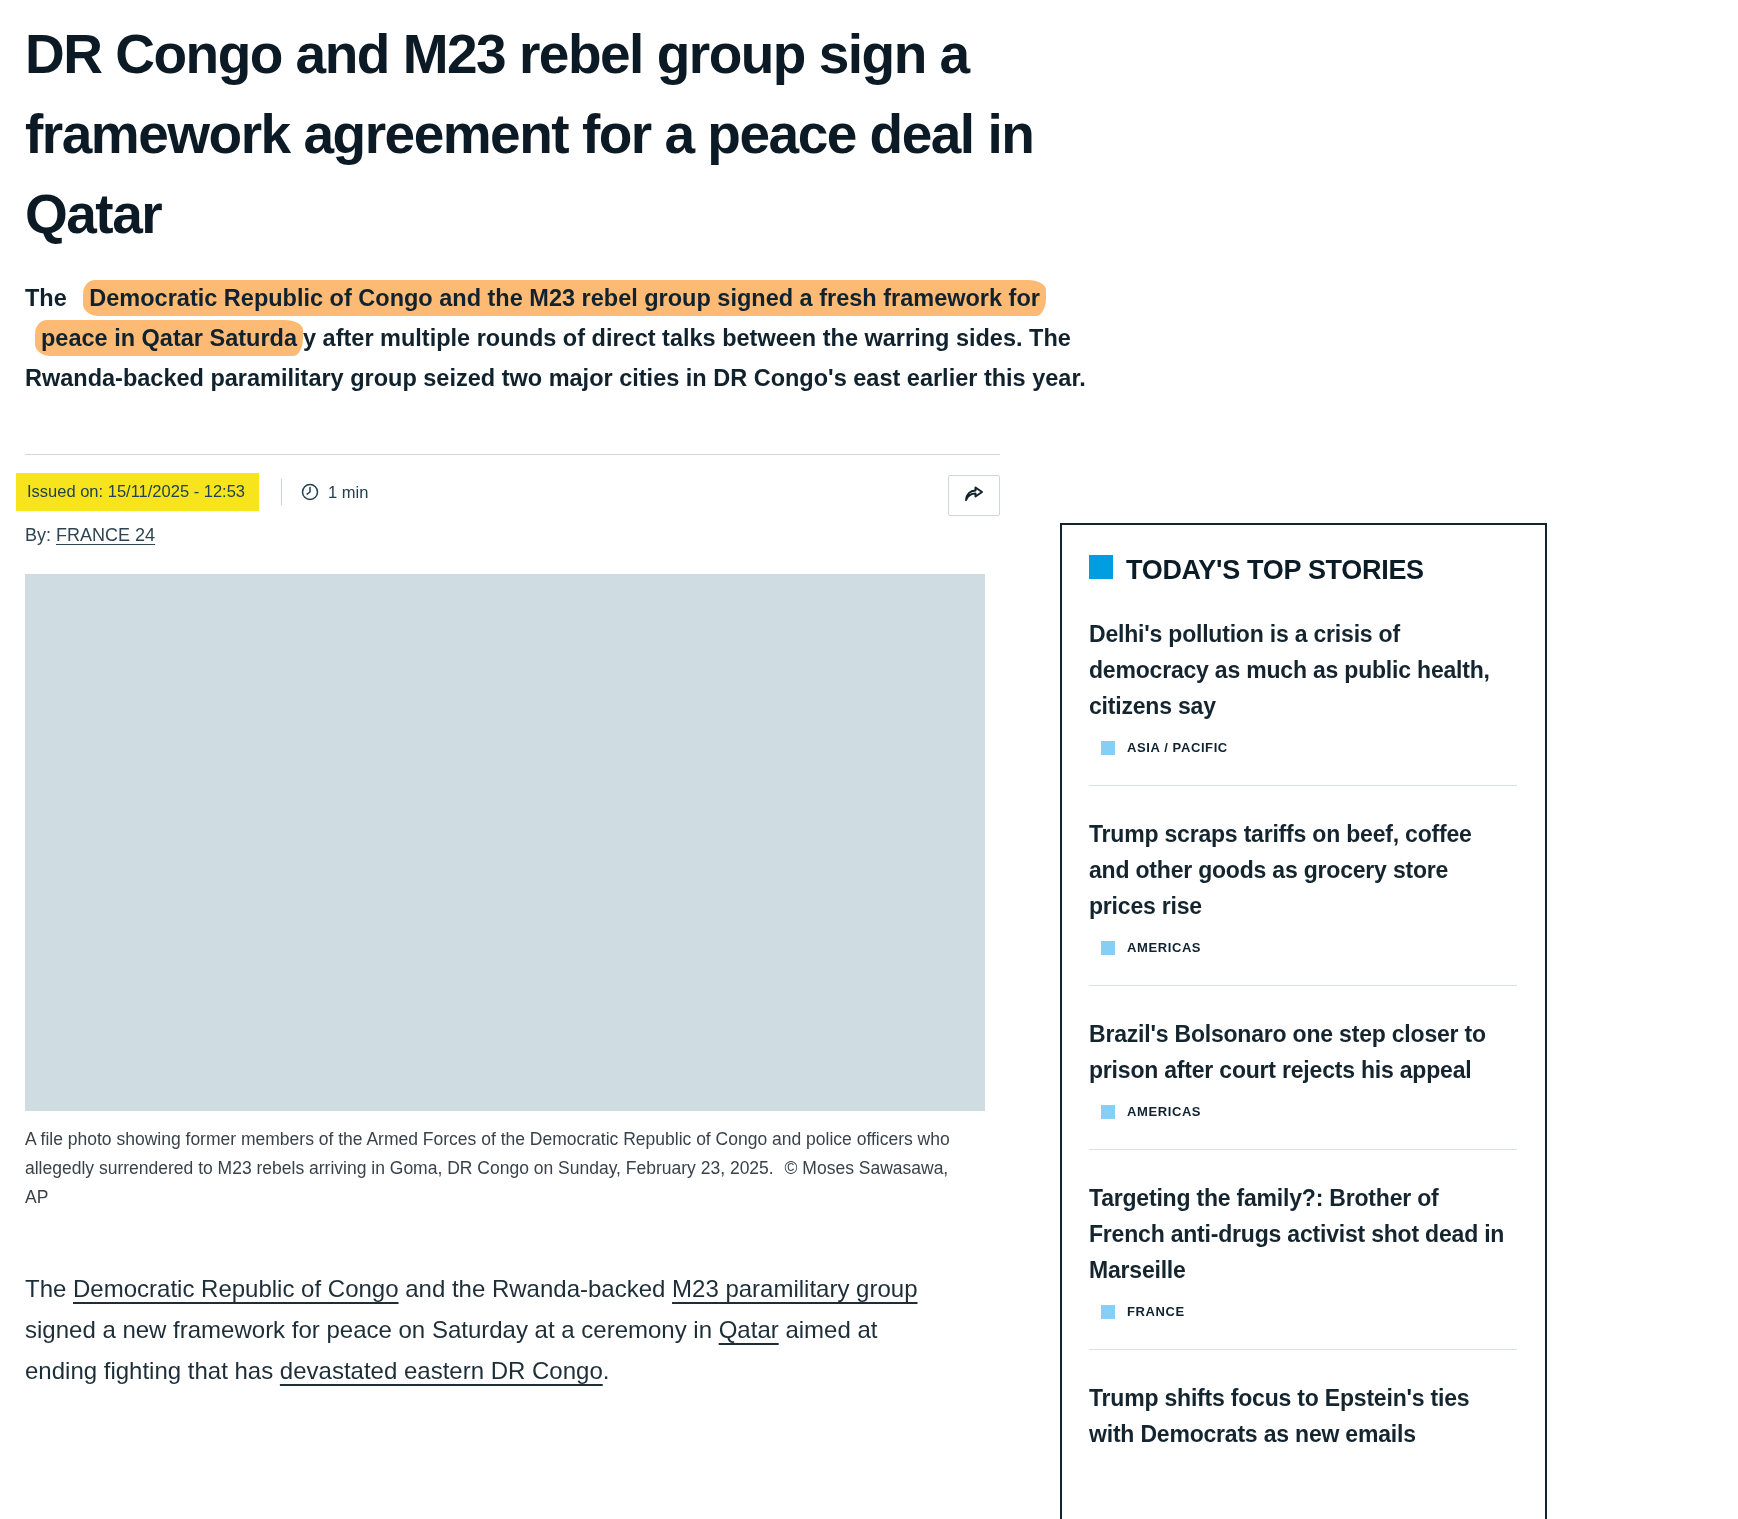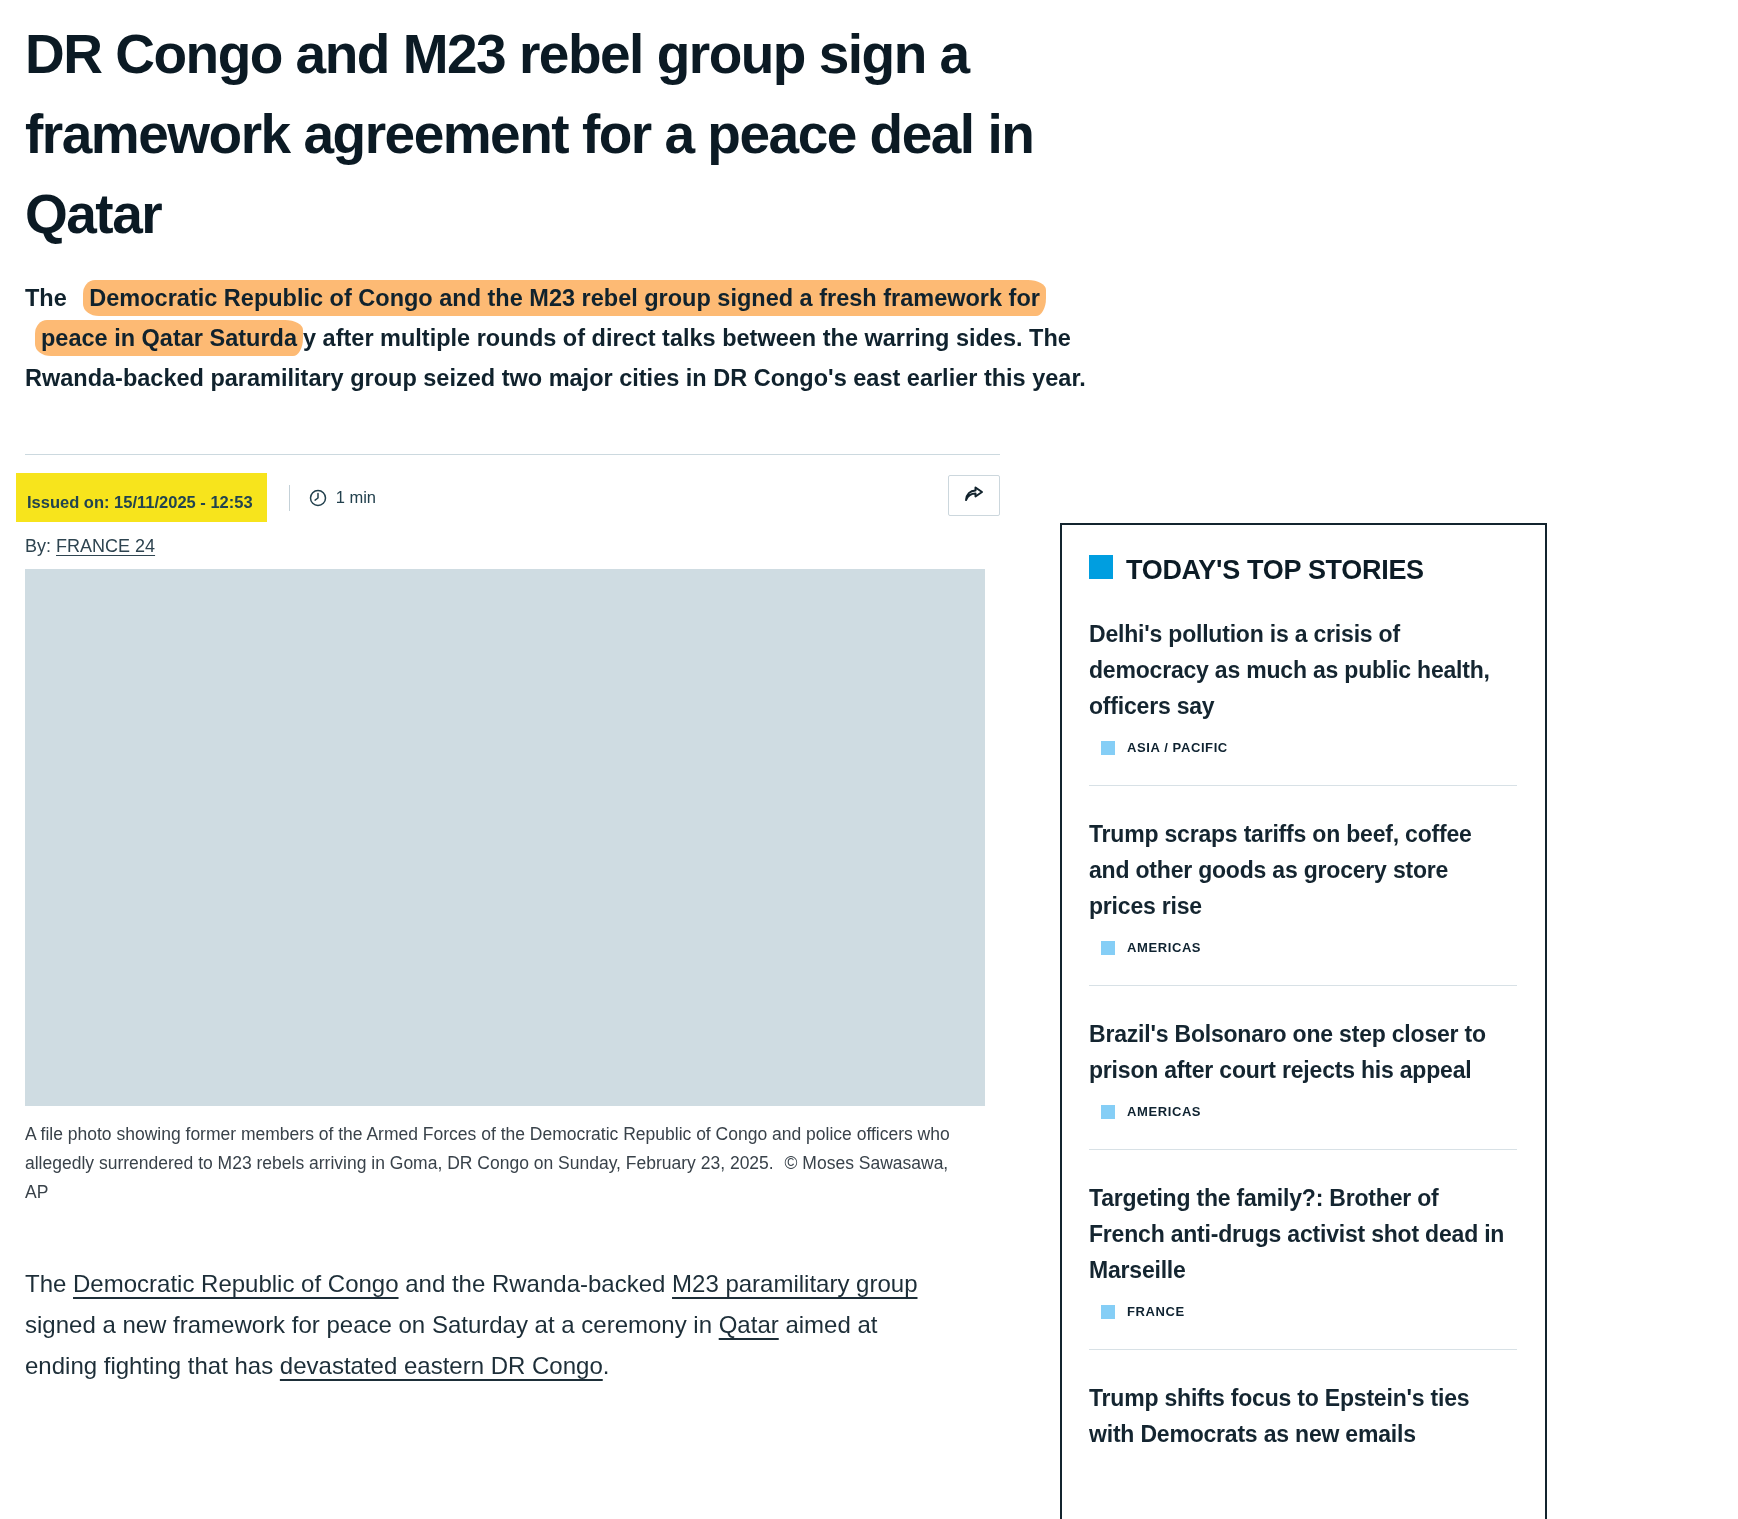--- a/index.html
+++ b/index.html
@@ -70,23 +70,22 @@
     position: relative;
     padding-top: 18px;
   }
   .meta-row {
     display: flex; align-items: center;
   }
   .issued-hl {
     background: #f7e41c;
     color: #21434f;
     font-size: 16.5px;
-    padding: 20px 14px 10px 11px;
+    padding: 9px 14px 10px 11px;
     margin-left: -9px;
-    font-weight: bold;
   }
   .meta-sep {
     width: 1px; height: 26px;
     background: #c4d1d8;
     margin: 0 18px 0 22px;
   }
   .read-time {
     display: flex; align-items: center; gap: 8px;
     font-size: 16.5px;
     color: #22404d;
@@ -109,21 +108,21 @@
   }
   .byline a {
     color: #2e4450;
     text-decoration: underline;
     text-underline-offset: 3px;
     text-decoration-thickness: 1px;
     text-align: right;
   }
 
   
-  .figure { margin-top: 12px; width: 932px; }
+  .figure { margin-top: 28px; width: 932px; }
   .figure-img {
     width: 960px; height: 537px;
     background: #cfdce2;
   }
   .figure-caption {
     margin-top: 14px;
     font-size: 17.5px;
     line-height: 29px;
     color: #39424a;
     max-width: 950px;
@@ -229,21 +228,21 @@
 
 </main>
 
 <aside class="sidebar">
   <div class="sidebar-header">
     <span class="tag-square big"></span>
     <span class="sidebar-title">TODAY'S TOP STORIES</span>
   </div>
 
   <article class="story">
-    <h3 class="story-title">Delhi's pollution is a crisis of democracy as much as public health, officers say</h3>
+    <h3 class="story-title">Delhi's pollution is a crisis of democracy as much as public health, citizens say</h3>
     <div class="tag-row">
       <span class="tag-square"></span>
       <span class="tag-label">ASIA / PACIFIC</span>
     </div>
   </article>
 
   <div class="story-divider"></div>
 
   <article class="story">
     <h3 class="story-title">Trump scraps tariffs on beef, coffee and other goods as grocery store prices rise</h3>

